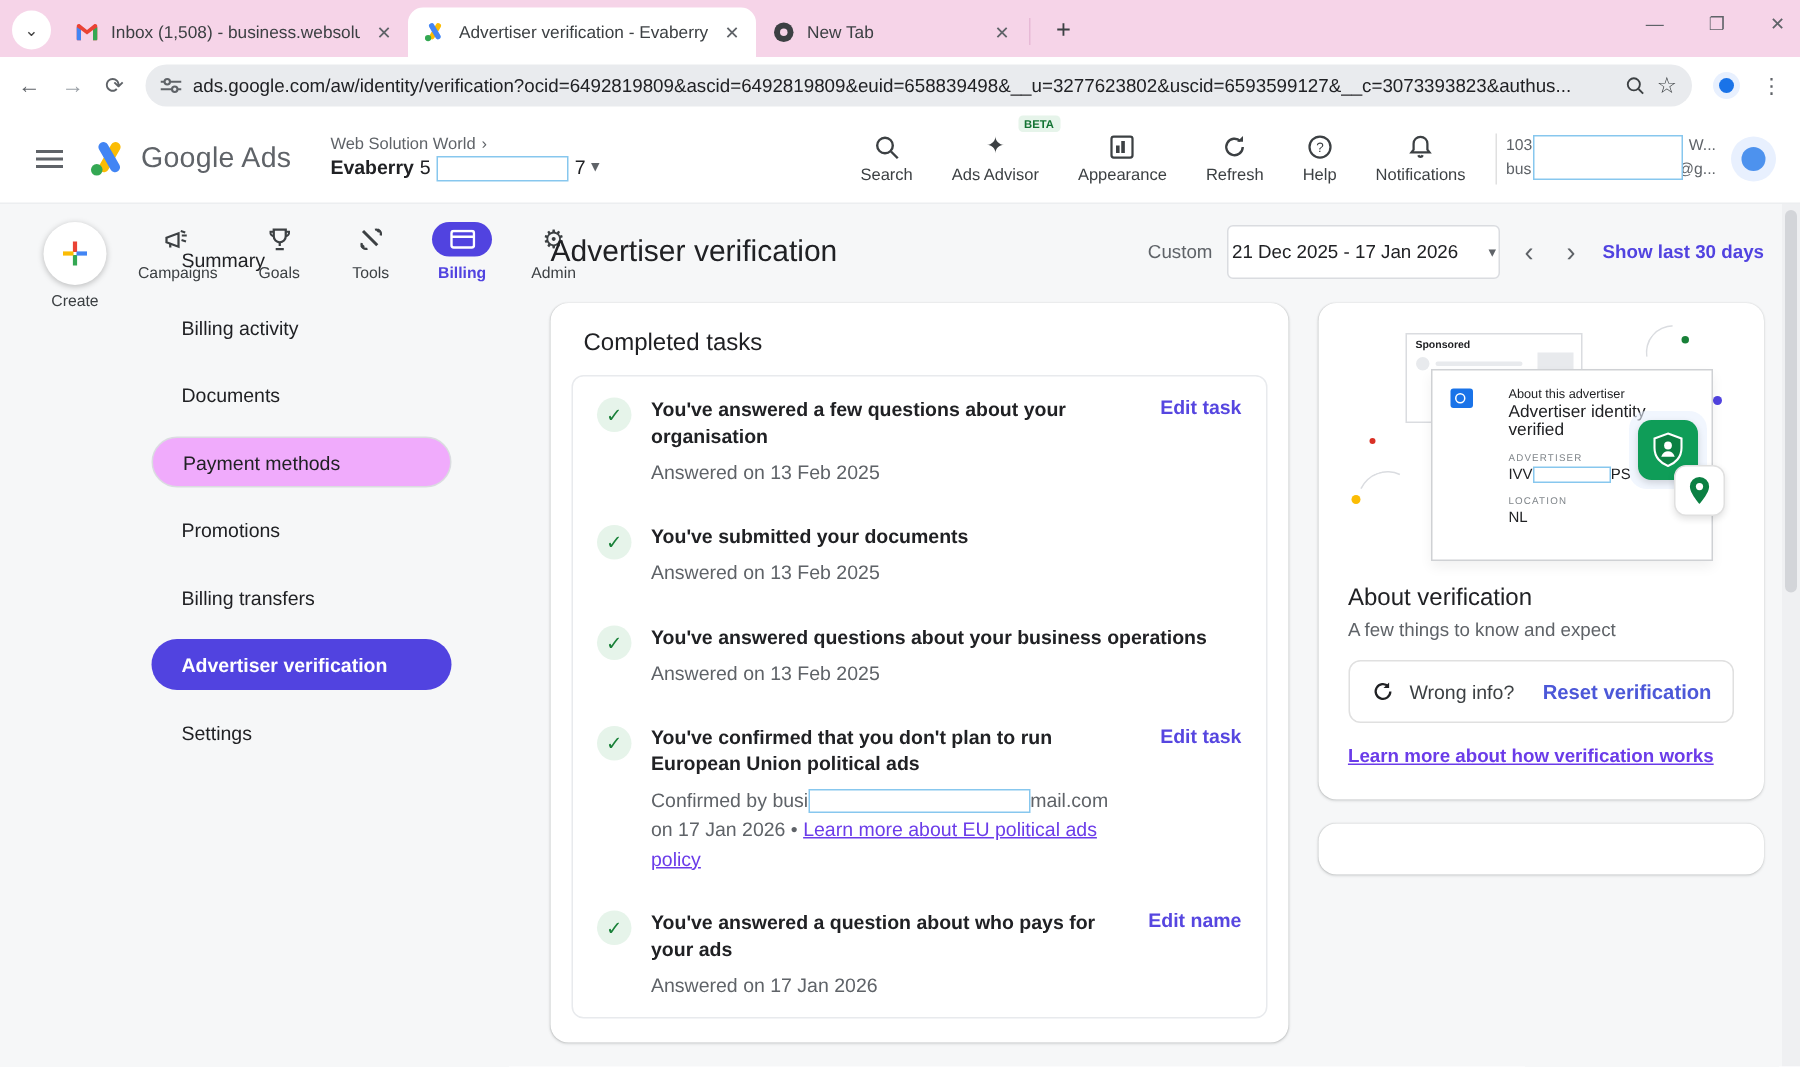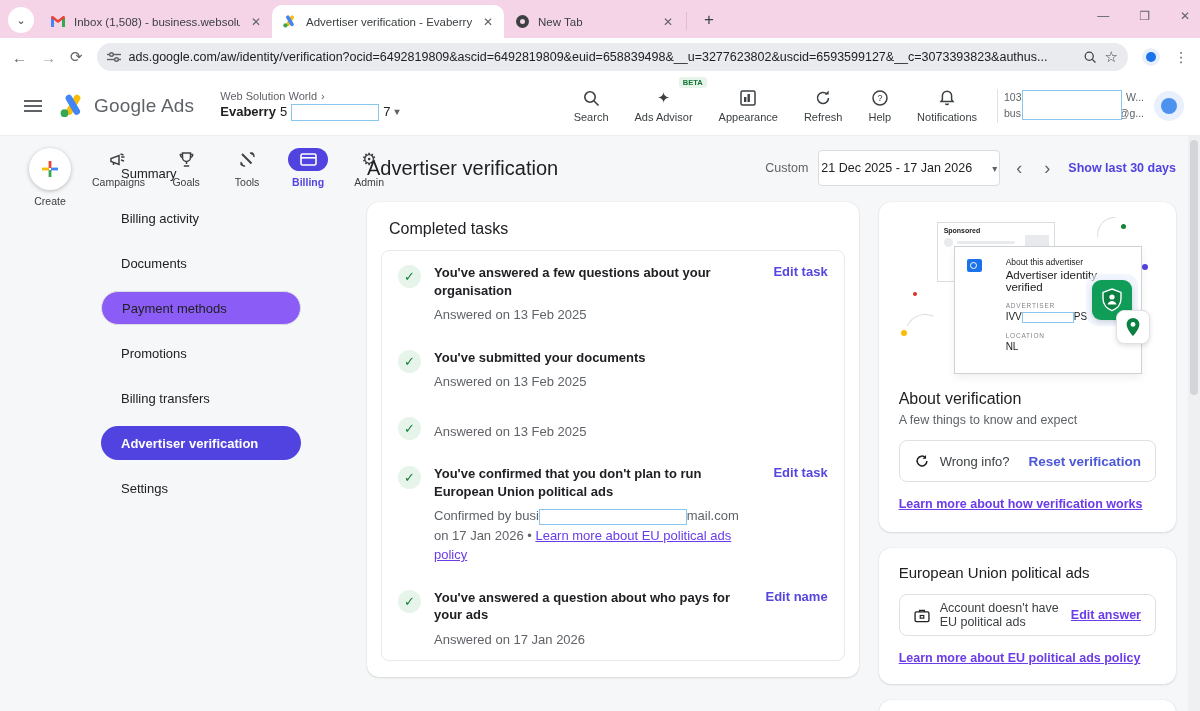--- a/index.html
+++ b/index.html
@@ -61,21 +61,21 @@
   .rail { width:64px; flex-shrink:0; padding-top:12px; display:flex; flex-direction:row; align-items:flex-start; gap:21px;margin-left:29px; }
   .rail .ritem { display:flex; flex-direction:column; align-items:center; gap:5px; font-size:10.5px; color:#3c4043; }
   .create-circle { width:42px; height:42px; border-radius:50%; background:#fff; box-shadow:0 1px 4px rgba(0,0,0,.25);
     display:flex; align-items:center; justify-content:center; }
   .rail .pill { width:40px; height:23px; border-radius:12px; display:flex; align-items:center; justify-content:center; }
   .rail .active .pill { background:#5143e0; }
   .rail .active .rlabel { color:#5143e0; font-weight:bold; }
 
   .subnav { width:240px; flex-shrink:0; padding:20px 0 0 8px; display:flex; flex-direction:column; gap:11px; }
   .snav { height:34px; border-radius:17px; display:flex; align-items:center; padding:0 20px; font-size:13px; color:#202124; width:200px; }
-  .snav.hovered { border:1px solid #dadce0; background:#8b5cf6; }
+  .snav.hovered { border:1px solid #dadce0; background:#f0abfc; }
   .snav.selected { background:#5143e0; color:#fff; font-weight:bold; }
 
   .main { flex:1; padding:14px 24px 0 34px; overflow:hidden; }
   .title-row { display:flex; align-items:center; margin-bottom:16px; }
   .page-title { font-size:20px; color:#202124; }
   .date-controls { margin-left:auto; display:flex; align-items:center; gap:10px; }
   .custom-lbl { font-size:12.5px; color:#5f6368; }
   .datebox { width:182px; height:36px; border:1px solid #dadce0; background:#fff; border-radius:4px;
     display:flex; align-items:center; justify-content:space-between; padding:0 2px; font-size:12.5px; color:#202124; }
   .chev { font-size:18px; color:#5f6368; padding:0 6px; }
@@ -411,20 +411,21 @@
               <span class="tcheck">✓</span>
               <div class="tbody">
                 <div class="ttitle">You've submitted your documents</div>
                 <div class="tsub">Answered on 13 Feb 2025</div>
               </div>
             </div>
 
             <div class="task">
               <span class="tcheck">✓</span>
               <div class="tbody">
+                <div class="ttitle">You've answered questions about your business operations</div>
                 <div class="tsub">Answered on 13 Feb 2025</div>
               </div>
             </div>
 
             <div class="task">
               <span class="tcheck">✓</span>
               <div class="tbody" style="max-width:360px">
                 <div class="ttitle">You've confirmed that you don't plan to run European Union political ads</div>
                 <div class="tsub">
                   <span>Confirmed by busi</span><span class="redact" style="width:148px;height:16px"></span><span>mail.com on 17 Jan 2026 • </span><span class="inline-link">Learn more about EU political ads policy</span>
@@ -508,33 +509,20 @@
                   <path d="M14.5 9a5.5 5.5 0 1 1-1.6-3.9" fill="none" stroke="#202124" stroke-width="1.7"></path>
                   <polygon points="13.6,2.2 13.6,6.4 9.4,6.4" fill="#202124"></polygon>
                 </svg>
               <span class="grow">Wrong info?</span>
               <span class="resetlink">Reset verification</span>
             </div>
 
             <span class="learnlink">Learn more about how verification works</span>
           </div>
 
-          <div class="card eu-card">
-            <div class="card-h">European Union political ads</div>
-            <div class="inforow">
-              <svg width="16" height="15" viewBox="0 0 18 16">
-                  <rect x="1.2" y="4" width="15.6" height="10.8" rx="1.5" fill="none" stroke="#202124" stroke-width="1.5"></rect>
-                  <path d="M6.3 4V2.2h5.4V4" fill="none" stroke="#202124" stroke-width="1.5"></path>
-                  <rect x="7" y="8" width="4" height="3" fill="none" stroke="#202124" stroke-width="1.3"></rect>
-                </svg>
-              <span class="grow small-txt">Account doesn't have EU political ads</span>
-              <span class="editlink">Edit answer</span>
-            </div>
-            <span class="learnlink">Learn more about EU political ads policy</span>
-          </div>
 
           <div class="card funded-card">
             
             
             
           </div>
 
         </div>
       </div>
     </div>

